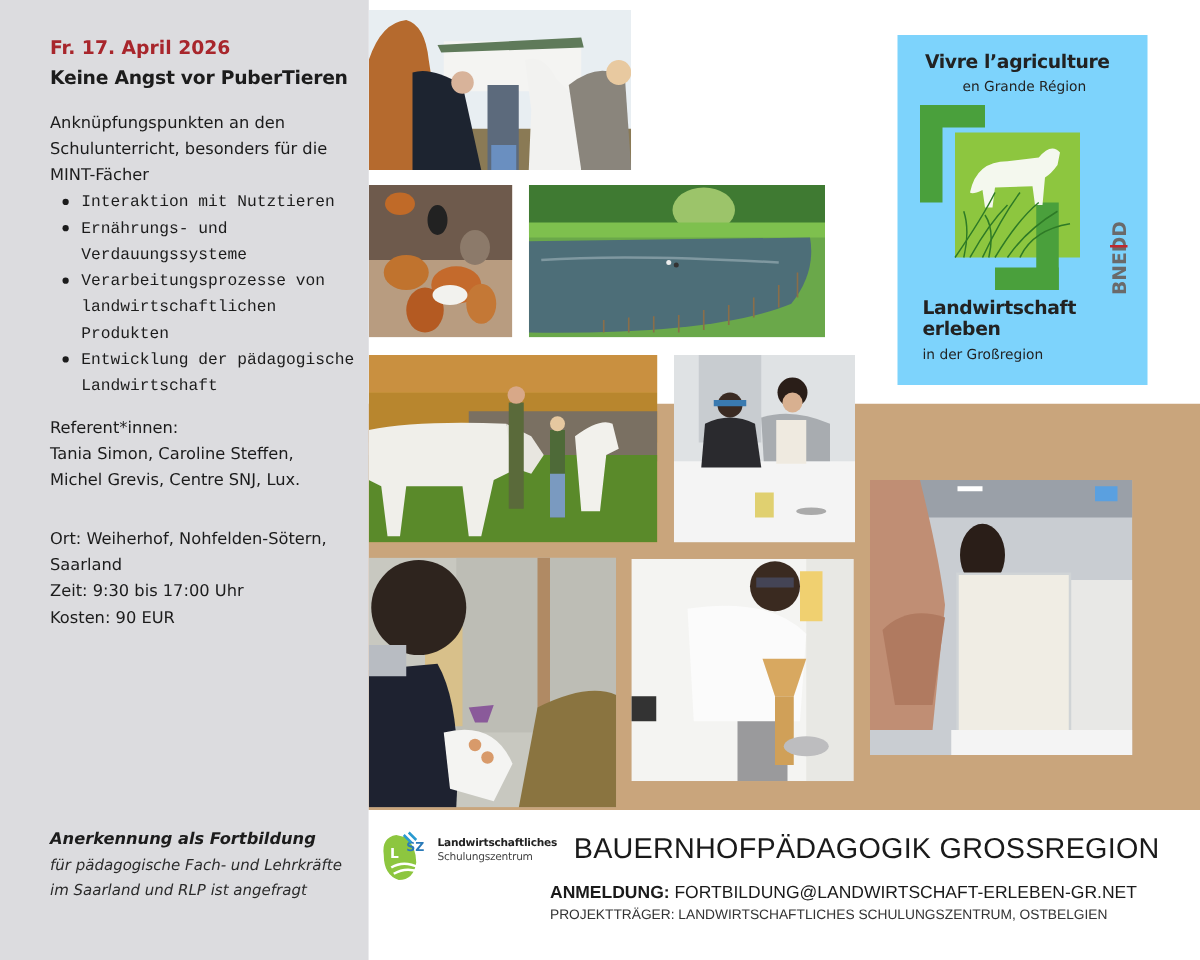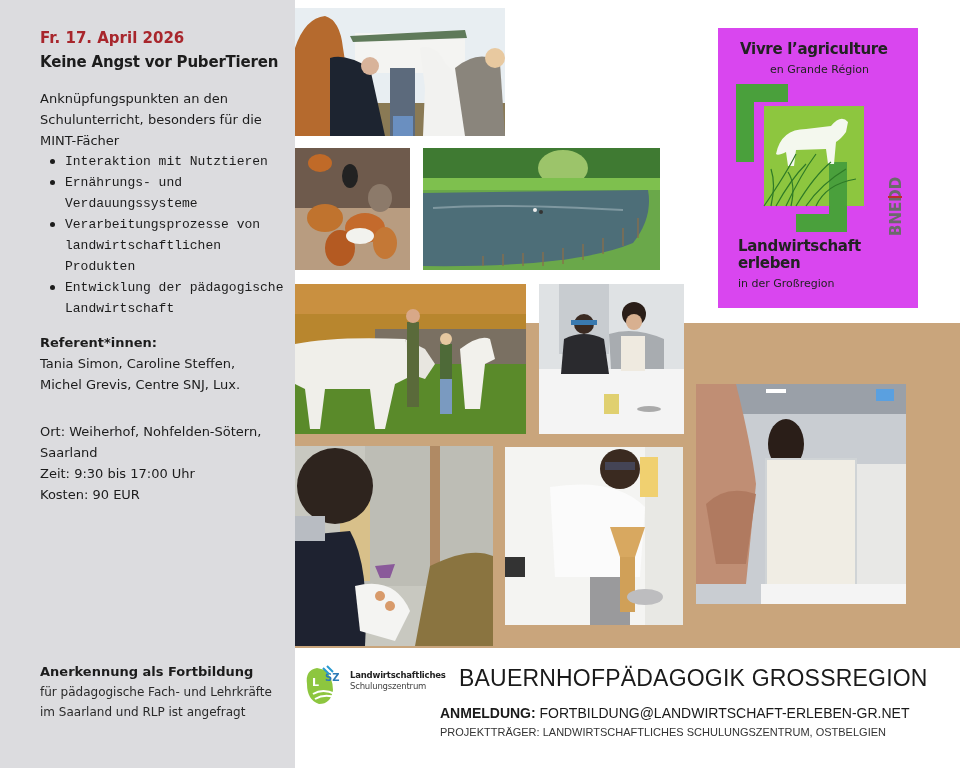--- a/index.html
+++ b/index.html
@@ -9,34 +9,34 @@
   
   .left { position: absolute; left: 0; top: 0; width: 295px; height: 768px; background: #dcdcdf; }
   .left .inner { position: absolute; left: 40px; top: 28px; width: 250px; }
   .date { color: #a8262c; font-weight: bold; font-size: 15px; line-height: 20px; }
   .title { font-weight: bold; font-size: 15px; line-height: 22px; margin-top: 3px; letter-spacing: -0.2px; }
   .subtitle { font-size: 15.5px; line-height: 22px; }
   .desc { font-size: 13px; line-height: 21px; margin-top: 15px; }
   ul.topics { list-style: none; margin-left: 8px; }
   ul.topics li { position: relative; padding-left: 17px; font-size: 13px; line-height: 21px; font-family: Liberation Mono, monospace; }
   ul.topics li::before { content: ""; position: absolute; left: 2px; top: 8px; width: 5px; height: 5px; border-radius: 50%; background: #1c1c1c; }
-  .ref-head { font-weight: bold; font-size: 13px; line-height: 21px; margin-top: 13px; }
+  .ref-head { font-weight: normal; font-size: 13px; line-height: 21px; margin-top: 13px; }
   .ref-body { font-size: 13px; line-height: 21px; }
   .info { font-size: 13px; line-height: 21px; margin-top: 26px; }
-  .recog { position: absolute; left: 40px; top: 662px; width: 250px; }
+  .recog { position: absolute; left: 40px; top: 662px; width: 250px; font-style: italic; }
   .recog-head { font-weight: bold; font-size: 13px; line-height: 20px; }
   .recog-body { font-size: 12px; line-height: 20px; color: #2a2a2a; }
 
   
   .tan { position: absolute; left: 295px; top: 323px; width: 665px; height: 325px; background: #c9a57c; }
   .photo { position: absolute; overflow: hidden; }
   .photo svg { width: 100%; height: 100%; display: block; }
 
   
-  .logo-card { position: absolute; left: 718px; top: 28px; width: 200px; height: 280px; background: #d946ef; }
+  .logo-card { position: absolute; left: 718px; top: 28px; width: 200px; height: 280px; background: #7dd3fc; }
   .logo-t1 { position: absolute; left: 22px; top: 12px; font-weight: bold; font-size: 15px; color: #222; letter-spacing: -0.3px; }
   .logo-t2 { position: absolute; left: 52px; top: 35px; font-size: 11px; color: #222; }
   .logo-t3 { position: absolute; left: 20px; top: 210px; font-weight: bold; font-size: 15px; line-height: 17px; color: #222; width: 180px; letter-spacing: -0.3px; }
   .logo-t4 { position: absolute; left: 20px; top: 249px; font-size: 11px; color: #222; }
   .bnedd { position: absolute; left: 168px; top: 130px; width: 20px; height: 80px; }
 
   
   .footer { position: absolute; left: 295px; top: 648px; width: 665px; height: 120px; background: #ffffff; }
   .lsz { position: absolute; left: 8px; top: 16px; width: 40px; height: 42px; }
   .lsz-t1 { position: absolute; left: 55px; top: 22px; font-size: 8.5px; font-weight: bold; color: #222; letter-spacing: -0.2px; }

